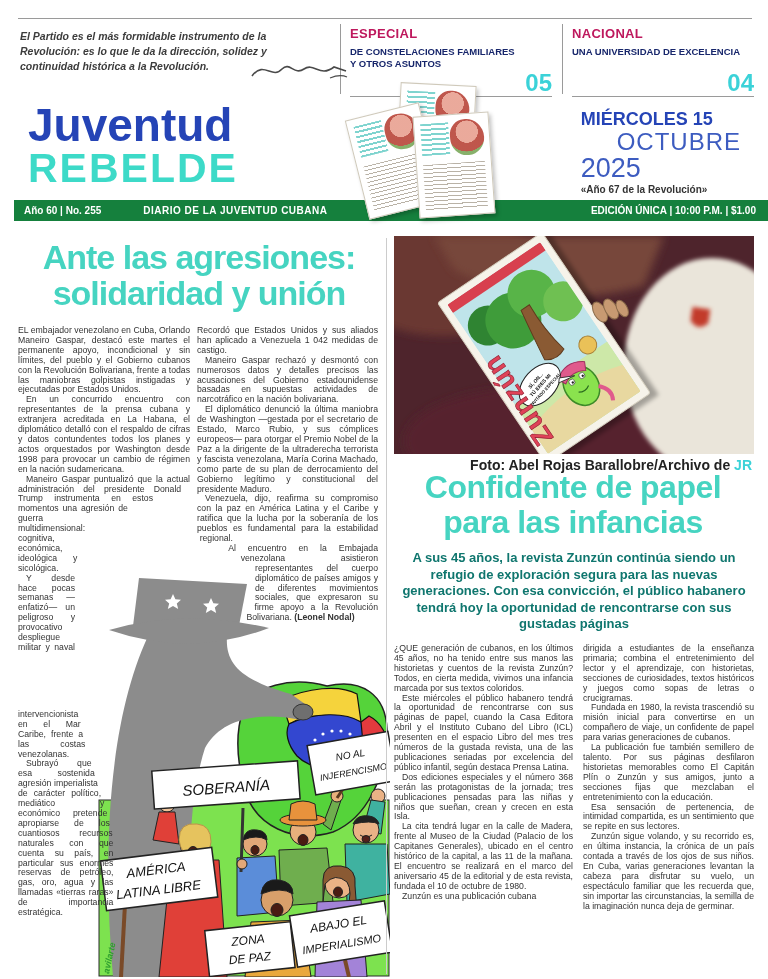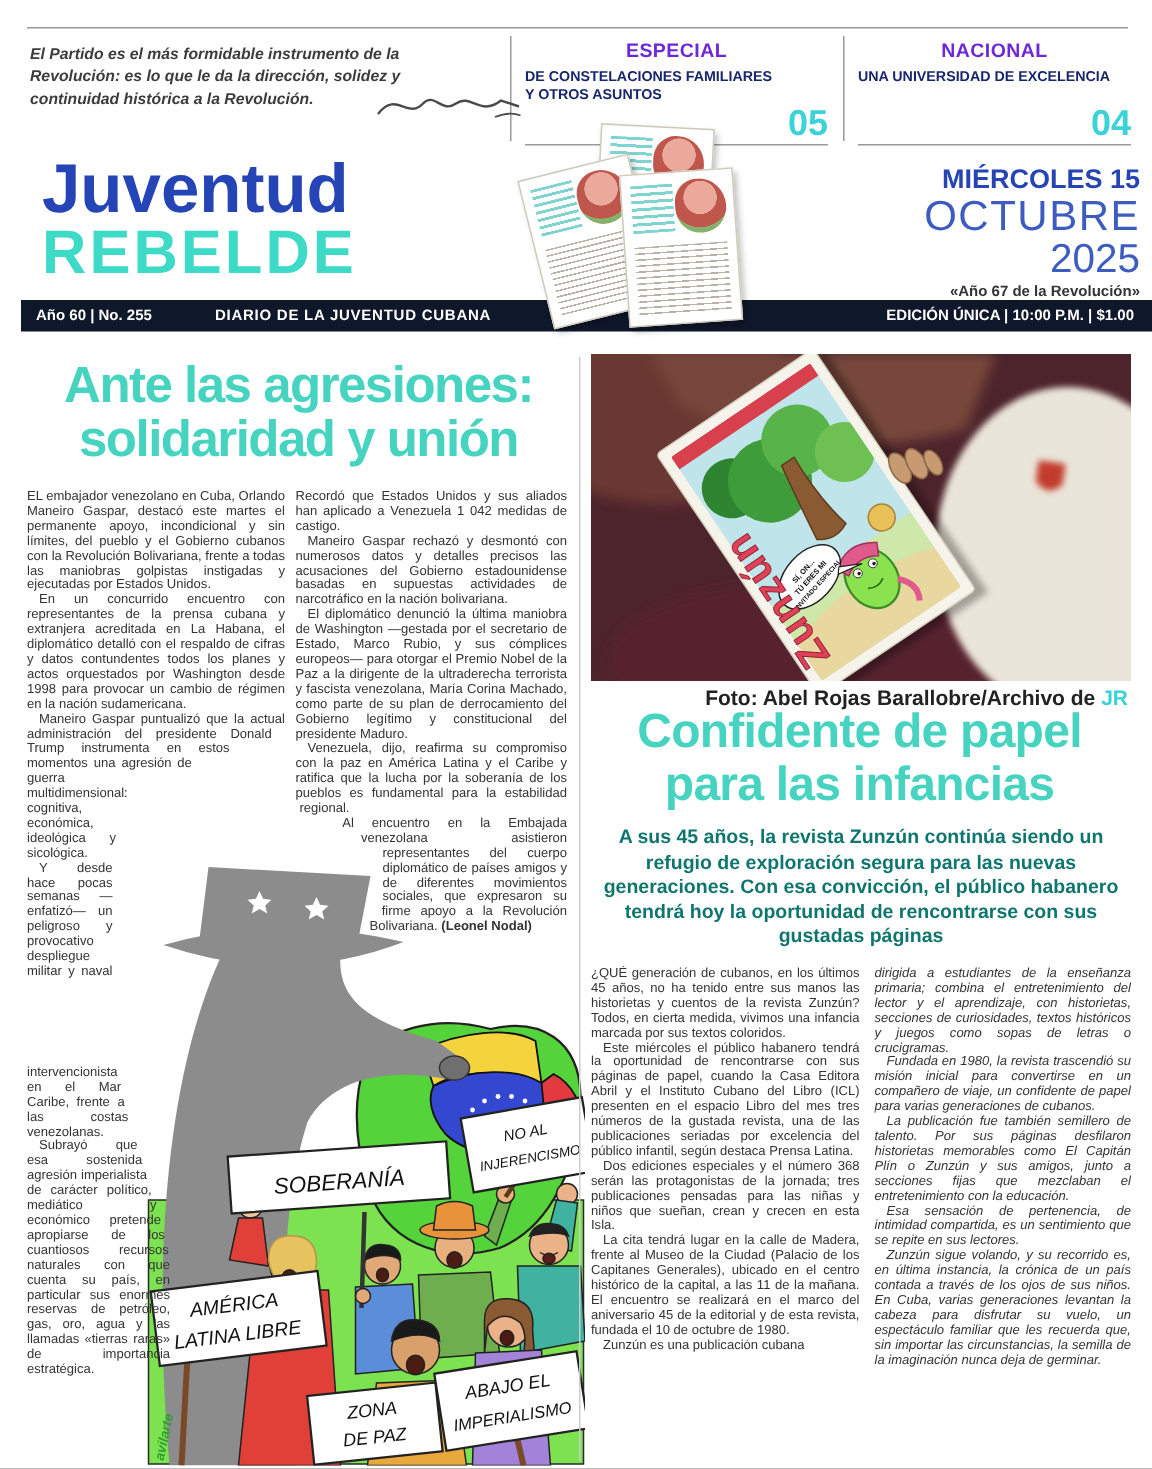--- a/index.html
+++ b/index.html
@@ -8,49 +8,49 @@
   .hline{position:absolute;border-top:1px solid #9a9a9a;}
   .vline{position:absolute;border-left:1px solid #9a9a9a;}
 
   
   .quote{position:absolute;left:20px;top:29px;width:302px;font-style:italic;font-weight:700;
          font-size:10.5px;line-height:1.45;color:#3c3c3c;}
   .signature{position:absolute;left:246px;top:56px;}
   .section{position:absolute;top:26px;height:70px;border-bottom:1px solid #9a9a9a;}
   .sec-1{left:350px;width:202px;}
   .sec-2{left:572px;width:182px;}
-  .sec-label{color:#6d28d9;font-weight:700;font-size:13px;letter-spacing:.3px;text-align:center;}
+  .sec-label{color:#be185d;font-weight:700;font-size:13px;letter-spacing:.3px;}
   .sec-kicker{color:#17266b;font-weight:700;font-size:9.5px;line-height:1.3;margin-top:5px;width:170px;}
   .sec-page{position:absolute;right:0;bottom:1px;color:#3bd2d8;font-weight:700;font-size:24px;line-height:1;}
 
   
   .thumbs{position:absolute;left:352px;top:84px;width:176px;height:132px;z-index:6;}
   .card{position:absolute;width:74px;height:100px;background:#fff;border:1px solid #cfc9ba;
         box-shadow:2px 3px 4px rgba(0,0,0,.25);}
   .card .art{position:absolute;right:5px;top:5px;width:34px;height:36px;border-radius:45% 55% 50% 50%;
         background:radial-gradient(circle at 50% 35%, #e8a090 0 38%, #b84438 39% 68%, #7aa85a 69% 100%);opacity:.9;}
   .card .head{position:absolute;left:6px;top:7px;width:28px;height:32px;
         background:repeating-linear-gradient(to bottom,#7fd4cf 0 2px,transparent 2px 5px);}
   .card .lines{position:absolute;left:6px;right:6px;top:48px;bottom:6px;
         background:repeating-linear-gradient(to bottom,#b9b2a6 0 1px,transparent 1px 4px);}
   .c1{left:46px;top:0;transform:rotate(3deg);}
   .c2{left:4px;top:26px;transform:rotate(-14deg);z-index:2;}
   .c3{left:64px;top:30px;transform:rotate(-4deg);z-index:3;}
 
   
   .title1{position:absolute;left:28px;top:102px;font-size:46px;font-weight:700;color:#2544b6;line-height:1;}
   .title2{position:absolute;left:28px;top:148px;font-size:41px;font-weight:700;color:#3ddac8;letter-spacing:2px;line-height:1;}
-  .dateblock{position:absolute;right:8px;top:110px;text-align:right;line-height:1.05;}
+  .dateblock{position:absolute;right:27px;top:110px;text-align:left;line-height:1.05;}
   .d1{font-size:18px;font-weight:700;color:#2544b6;}
-  .d2{font-size:28px;font-weight:400;color:#3d5cc0;letter-spacing:1px;}
+  .d2{font-size:24px;font-weight:400;color:#3d5cc0;letter-spacing:1px;margin-left:36px;}
   .d3{font-size:27px;font-weight:400;color:#3d5cc0;}
   .d4{font-size:10px;font-weight:700;color:#333;margin-top:3px;}
 
   
-  .band{position:absolute;left:14px;right:0;top:200px;height:21px;background:#0f172a;
+  .band{position:absolute;left:14px;right:0;top:200px;height:21px;background:#15803d;
         display:flex;align-items:center;color:#fff;font-weight:700;font-size:10px;z-index:1;}
   .band-edition{margin-left:10px;}
   .band-tagline{margin-left:42px;letter-spacing:.5px;text-align:right;}
   .band-right{margin-left:auto;margin-right:12px;}
 
   
   .lead-hl{position:absolute;left:12px;top:239px;width:374px;text-align:center;color:#46d4c1;
            font-weight:700;font-size:34px;line-height:36px;letter-spacing:-1px;z-index:2;}
   .body-col{position:absolute;font-size:8.7px;line-height:9.9px;text-align:justify;color:#333;
             overflow:hidden;z-index:2;}
@@ -71,21 +71,21 @@
 
   
   .photo{position:absolute;left:394px;top:236px;z-index:1;}
   .credit{position:absolute;right:16px;top:457px;font-size:14px;font-weight:700;color:#222;}
   .credit .jr{color:#3bd2d8;}
   .feat-hl{position:absolute;left:390px;top:470px;width:366px;text-align:center;color:#46d4c1;
            font-weight:700;font-size:32px;line-height:35px;letter-spacing:-.5px;}
   .deck{position:absolute;left:398px;top:550px;width:352px;text-align:center;font-size:13px;
         font-weight:700;color:#0f766e;line-height:16.5px;}
   .fcol1{left:394px;top:644px;width:179px;height:333px;}
-  .fcol2{left:583px;top:644px;width:171px;height:333px;font-style:italic;}
+  .fcol2{left:583px;top:644px;width:171px;height:333px;}
 
   svg text{font-family:"Liberation Sans",sans-serif;}
 </style>
 </head>
 <body>
 
 <div class="page">
 
   <div class="hline" style="left:18px;right:16px;top:18px;"></div>
   <div class="vline" style="left:340px;top:24px;height:70px;"></div>

